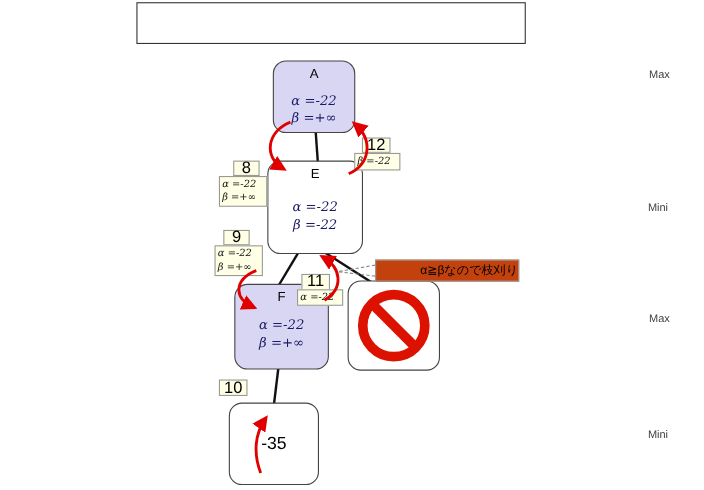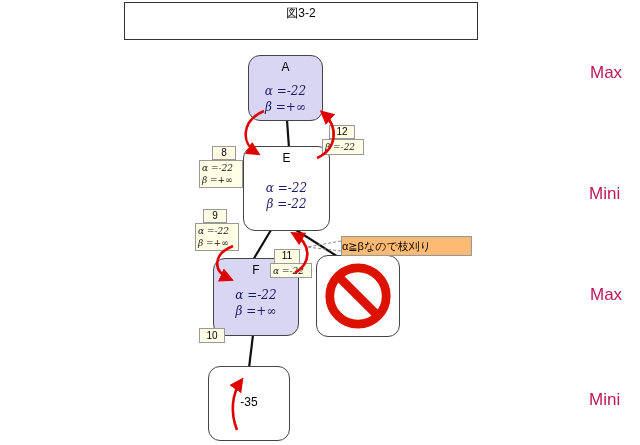--- a/index.html
+++ b/index.html
@@ -20,57 +20,56 @@
   .lavender{background:#d9d6f3;}
   .plain{background:#ffffff;}
   .nlabel{font-size:12px;color:#000;margin-top:4px;}
   .nval{
     font-size:12px;font-style:italic;color:#1a1a66;line-height:16px;
     font-family:"DejaVu Serif",serif;
   }
   .vals-a{margin-top:9px;}
   .vals-e{margin-top:15px;}
   .vals-f{margin-top:10px;}
-  .leafval{font-size:12px;color:#000;padding-top:28px;}
+  .leafval{font-size:16px;color:#000;padding-top:28px;}
   .pruned{display:flex;align-items:center;justify-content:center;}
   .tag{
     position:absolute;background:#ffffe6;border:1px solid #999;
-    font-size:10px;text-align:center;line-height:12px;box-sizing:border-box;color:#000;
+    font-size:15px;text-align:center;line-height:12px;box-sizing:border-box;color:#000;
   }
   .abox{
     position:absolute;background:#ffffe6;border:1px solid #999;
     font-size:9px;font-style:italic;font-family:"DejaVu Serif",serif;
     line-height:12px;box-sizing:border-box;padding:1px 2px;color:#111;text-align:left;
   }
   .callout{
     position:absolute;left:341px;top:236px;width:131px;height:20px;
-    background:#fdba74;border:1px solid #999;font-size:11px;text-align:left;
+    background:#c2410c;border:1px solid #999;font-size:11px;text-align:right;
     line-height:18px;box-sizing:border-box;color:#000;
   }
-  .side-label{position:absolute;font-size:17px;color:#be185d;}
+  .side-label{position:absolute;font-size:10px;color:#404040;}
   .edge{stroke:#111;stroke-width:2.2;}
   .dash{stroke:#888;stroke-width:1;stroke-dasharray:3,2;}
   .red-arrow{stroke:#e00000;stroke-width:2.6;fill:none;}
 </style>
 </head>
 <body>
 
 <div class="canvas">
 
   <svg class="layer" width="640" height="445">
     <line class="edge" x1="287" y1="120" x2="289" y2="148"></line>
     <line class="edge" x1="271" y1="230" x2="253" y2="260"></line>
     <line class="edge" x1="296" y1="230" x2="343" y2="260"></line>
     <line class="edge" x1="253" y1="335" x2="249" y2="368"></line>
     <line class="dash" x1="341" y1="241" x2="307" y2="247"></line>
     <line class="dash" x1="341" y1="251" x2="307" y2="247"></line>
   </svg>
 
   <div class="title-box">
-    <div>図3-2</div>
   </div>
 
   <div class="node lavender" style="left:248px;top:55px;width:75px;height:66px;">
     <div class="nlabel">A</div>
     <div class="vals-a">
       <div class="nval">α =-22</div>
       <div class="nval">β =+∞</div>
     </div>
   </div>
 
@@ -116,21 +115,21 @@
   <div class="abox" style="left:195px;top:223px;width:44px;height:28px;">
     <div>α =-22</div>
     <div>β =+∞</div>
   </div>
 
   <div class="tag" style="left:274px;top:249px;width:26px;height:28px;">11</div>
   <div class="abox" style="left:270px;top:263px;width:42px;height:15px;">
     <div>α =-22</div>
   </div>
 
-  <div class="tag" style="left:199px;top:328px;width:26px;height:15px;line-height:13px;">10</div>
+  <div class="tag" style="left:199px;top:345px;width:26px;height:15px;line-height:13px;">10</div>
 
   <div class="callout">α≧βなので枝刈り</div>
 
   <div class="side-label" style="left:590px;top:63px;">Max</div>
   <div class="side-label" style="left:589px;top:184px;">Mini</div>
   <div class="side-label" style="left:590px;top:285px;">Max</div>
   <div class="side-label" style="left:589px;top:390px;">Mini</div>
 
   <svg class="layer" width="640" height="445">
     <defs>

